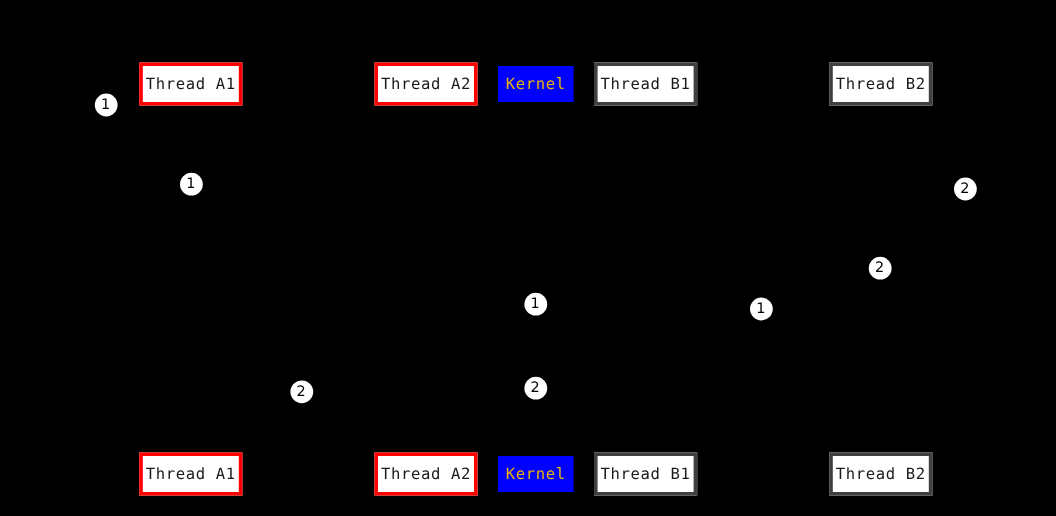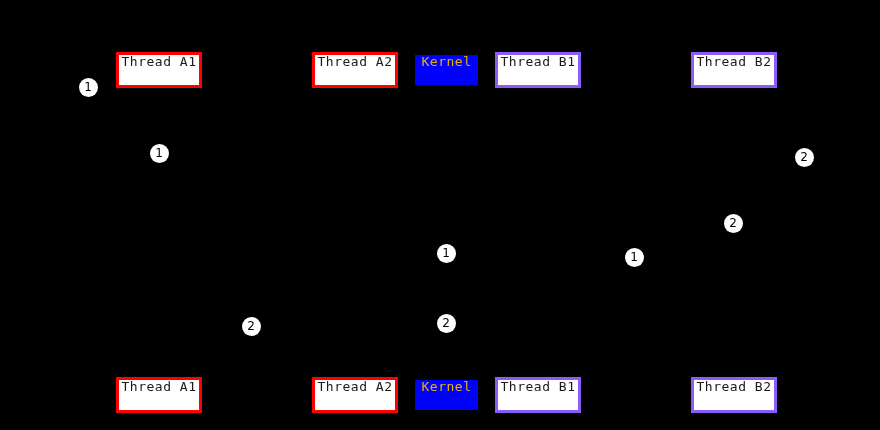--- a/index.html
+++ b/index.html
@@ -14,35 +14,36 @@
     background: #000000;
     overflow: hidden;
     font-family: "DejaVu Sans Mono", "Liberation Mono", monospace;
   }
 
   
   .participant {
     position: absolute;
     box-sizing: border-box;
     display: flex;
+    align-items: center;
     justify-content: center;
     font-family: "DejaVu Sans Mono", "Liberation Mono", monospace;
     font-size: 13px;
     letter-spacing: 0.5px;
     line-height: 1;
     white-space: nowrap;
   }
   .participant.style-red {
     background: #ffffff;
     border: 3px solid #ff0000;
     color: #1a1a1a;
   }
   .participant.style-blue {
     background: #ffffff;
-    border: 3px solid #8b5cf6;
+    border: 3px solid #404040;
     color: #1a1a1a;
   }
   .participant.style-solid-blue {
     background: #0000ff;
     border: 0 solid #0000ff;
     color: #eab308;
   }
 
   
   .lifeline {

